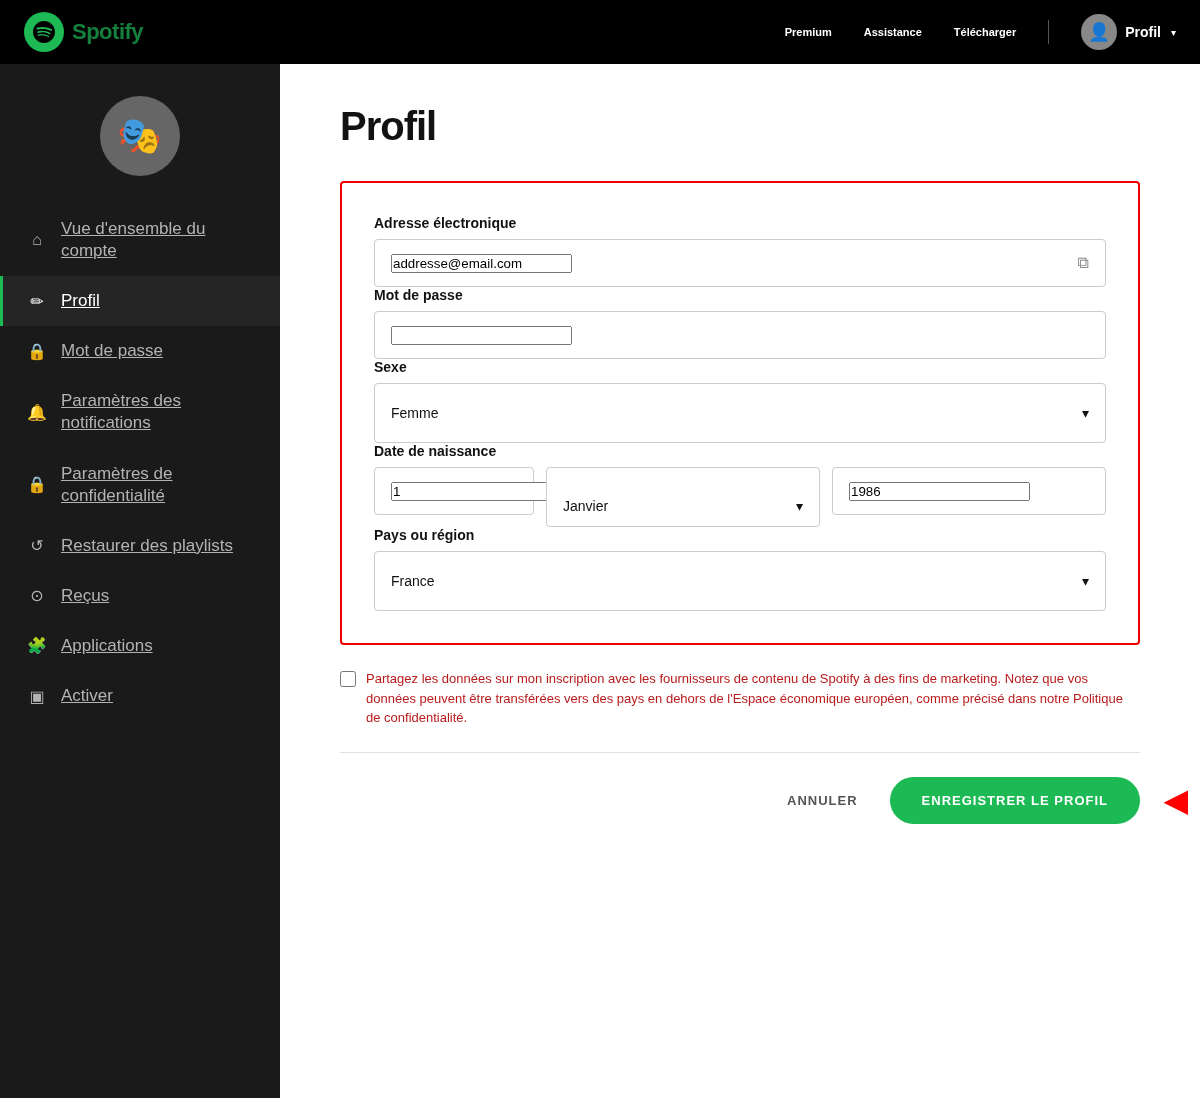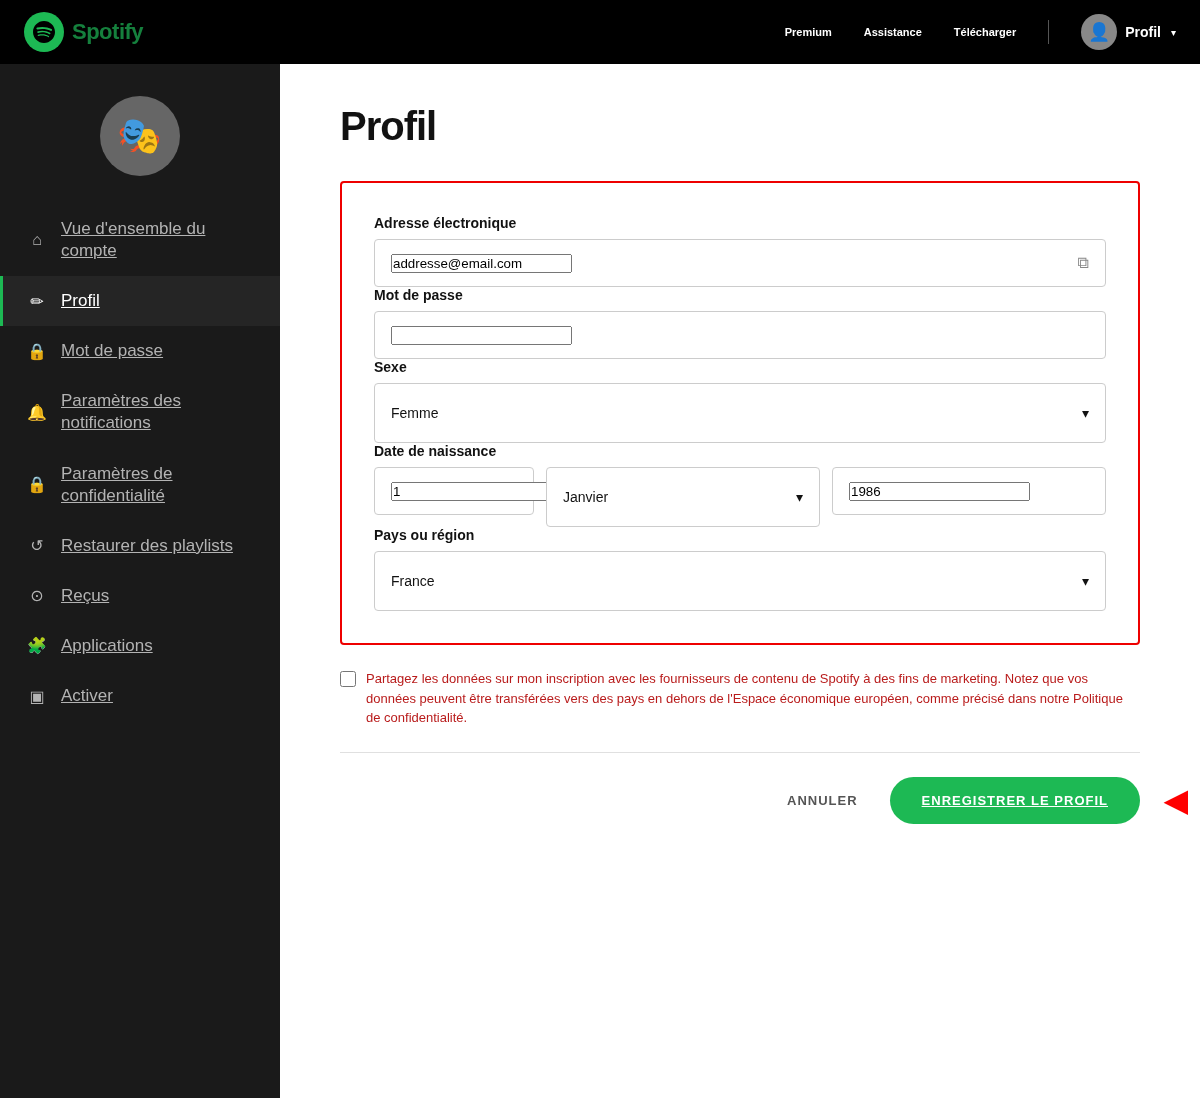--- a/index.html
+++ b/index.html
@@ -121,21 +121,21 @@
       font-size: 14px;
       color: #121212;
       background: #fff;
       display: flex;
       align-items: center;
       justify-content: space-between;
       cursor: pointer;
     }
     .birthdate-row { display: flex; gap: 12px; }
     .birthdate-day { width: 160px; }
-    .birthdate-month { flex: 1; }
+    .birthdate-month { flex: 1; align-items: flex-end; }
     .birthdate-year { flex: 1; }
 
     
     .checkbox-section {
       margin-bottom: 24px;
       display: flex;
       align-items: flex-start;
       gap: 10px;
     }
     .checkbox-section input[type="checkbox"] {
@@ -154,21 +154,20 @@
       letter-spacing: 1px; text-transform: uppercase;
       cursor: pointer;
     }
     .btn-save {
       background: #1DB954; border: none;
       color: #fff; font-size: 13px; font-weight: 700;
       letter-spacing: 1px; text-transform: uppercase;
       padding: 16px 32px;
       border-radius: 50px;
       cursor: pointer;
-      text-decoration: underline;
     }
 
     
     .sidebar-user-avatar {
       width: 80px;
       height: 80px;
       border-radius: 50%;
       background: #666;
       overflow: hidden;
       margin-bottom: 28px;

